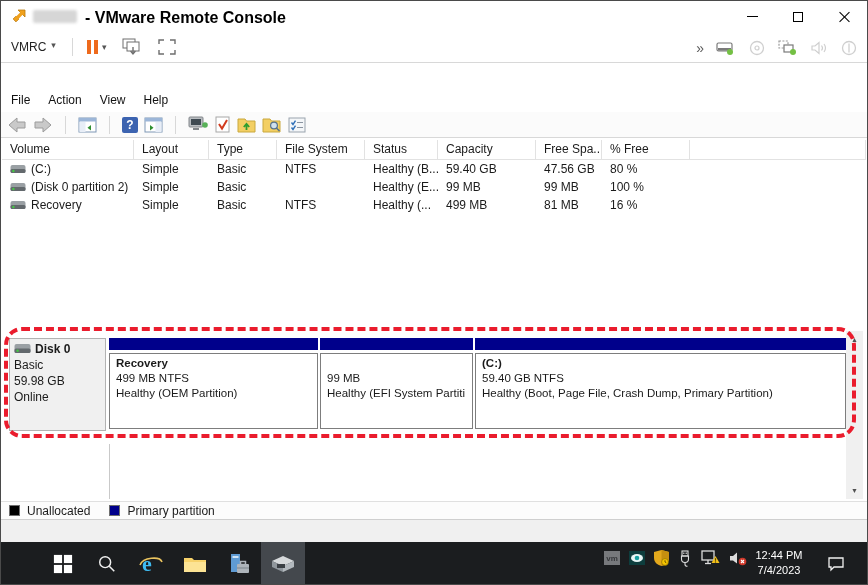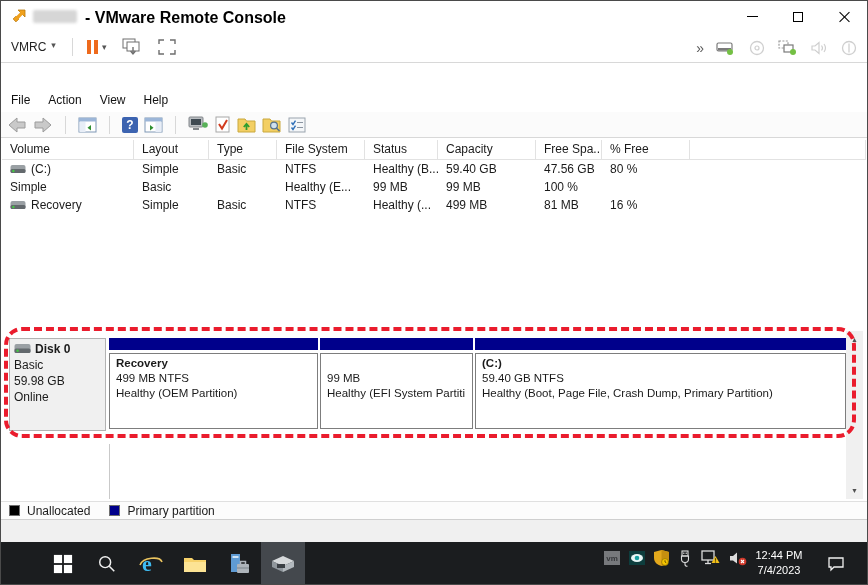--- a/index.html
+++ b/index.html
@@ -250,20 +250,28 @@
       <div class="cell">Basic</div>
       <div class="cell">NTFS</div>
       <div class="cell">Healthy (B...</div>
       <div class="cell">59.40 GB</div>
       <div class="cell">47.56 GB</div>
       <div class="cell">80 %</div>
       <div class="cell"></div>
     </div>
 
     <div class="vt-grid vt-row">
+      <div class="cell vol-cell">
+        <svg width="16" height="11" viewBox="0 0 16 11">
+            <rect x="0.5" y="1" width="15" height="8" rx="2" fill="#9aa0a4"></rect>
+            <rect x="0.5" y="5" width="15" height="4" rx="1.5" fill="#63696d"></rect>
+            <circle cx="3.4" cy="7" r="1.2" fill="#44c744"></circle>
+          </svg>
+        <span>(Disk 0 partition 2)</span>
+      </div>
       <div class="cell">Simple</div>
       <div class="cell">Basic</div>
       <div class="cell"></div>
       <div class="cell">Healthy (E...</div>
       <div class="cell">99 MB</div>
       <div class="cell">99 MB</div>
       <div class="cell">100 %</div>
       <div class="cell"></div>
     </div>
 

